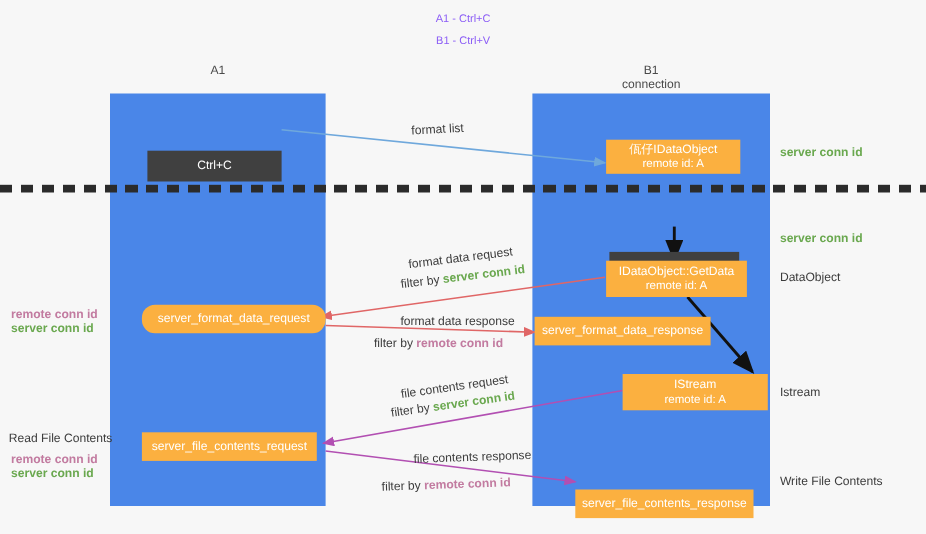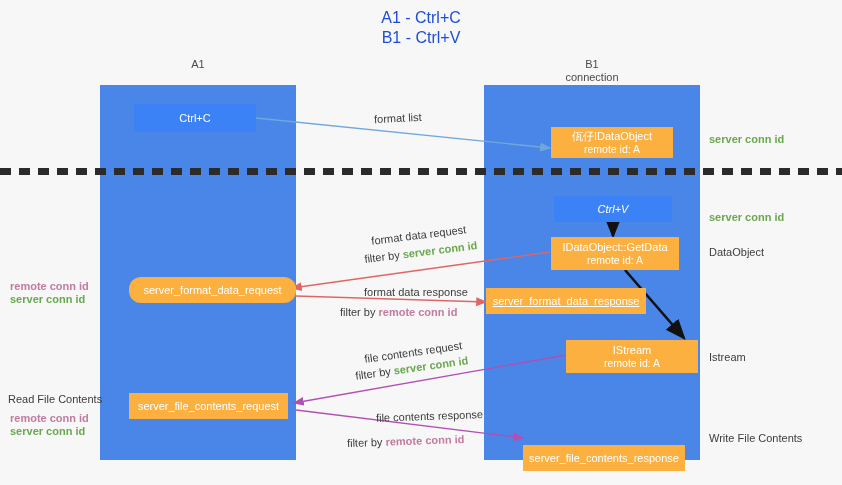--- a/index.html
+++ b/index.html
@@ -22,23 +22,23 @@
     position: absolute; left: 0; top: 0;
     width: 842px; height: 485px;
     pointer-events: none;
   }
 
   
   #title {
     position: absolute;
     left: 0; right: 0; top: 8px;
     text-align: center;
-    font-size: 16px;
+    font-size: 10px;
     line-height: 20px;
-    color: #1d4ed8;
+    color: #8b5cf6;
   }
   #title div { white-space: pre; }
 
   
   .lane-header {
     position: absolute;
     text-align: center;
     font-size: 11px;
     line-height: 13px;
     color: #4a4a4a;
@@ -63,21 +63,21 @@
     flex-direction: column;
     align-items: center;
     justify-content: center;
     color: #ffffff;
     font-size: 11px;
     line-height: 13px;
     text-align: center;
     padding: 2px 4px;
     white-space: nowrap;
   }
-  .node.green { background: #3b82f6; }
+  .node.green { background: #404040; margin-top: 33px; }
   .node.orange { background: #fbb040; }
   .node .l2 { font-size: 10.5px; }
 
   
   .lbl {
     position: absolute;
     font-size: 11px;
     line-height: 14px;
     color: #3c3c3c;
     white-space: nowrap;
@@ -173,21 +173,21 @@
   <div class="node orange" style="left:551px; top:237px; width:128px; height:33px;">
     <span>IDataObject::GetData</span>
     <span class="l2">remote id: A</span>
   </div>
 
   <div class="node orange" style="left:566px; top:340px; width:132px; height:33px;">
     <span>IStream</span>
     <span class="l2">remote id: A</span>
   </div>
 
-  <div class="node orange" style="left:486px; top:288px; width:160px; height:26px;text-decoration:underline;">
+  <div class="node orange" style="left:486px; top:288px; width:160px; height:26px;">
     <span>server_format_data_response</span>
   </div>
 
   <div class="node orange" style="left:523px; top:425px; width:162px; height:26px;margin-top:20px;">
     <span>server_file_contents_response</span>
   </div>
 
   <div id="divider"></div>
 
   <div class="lbl" style="left:374px; top:111px; transform:rotate(-3deg);">format list</div>

